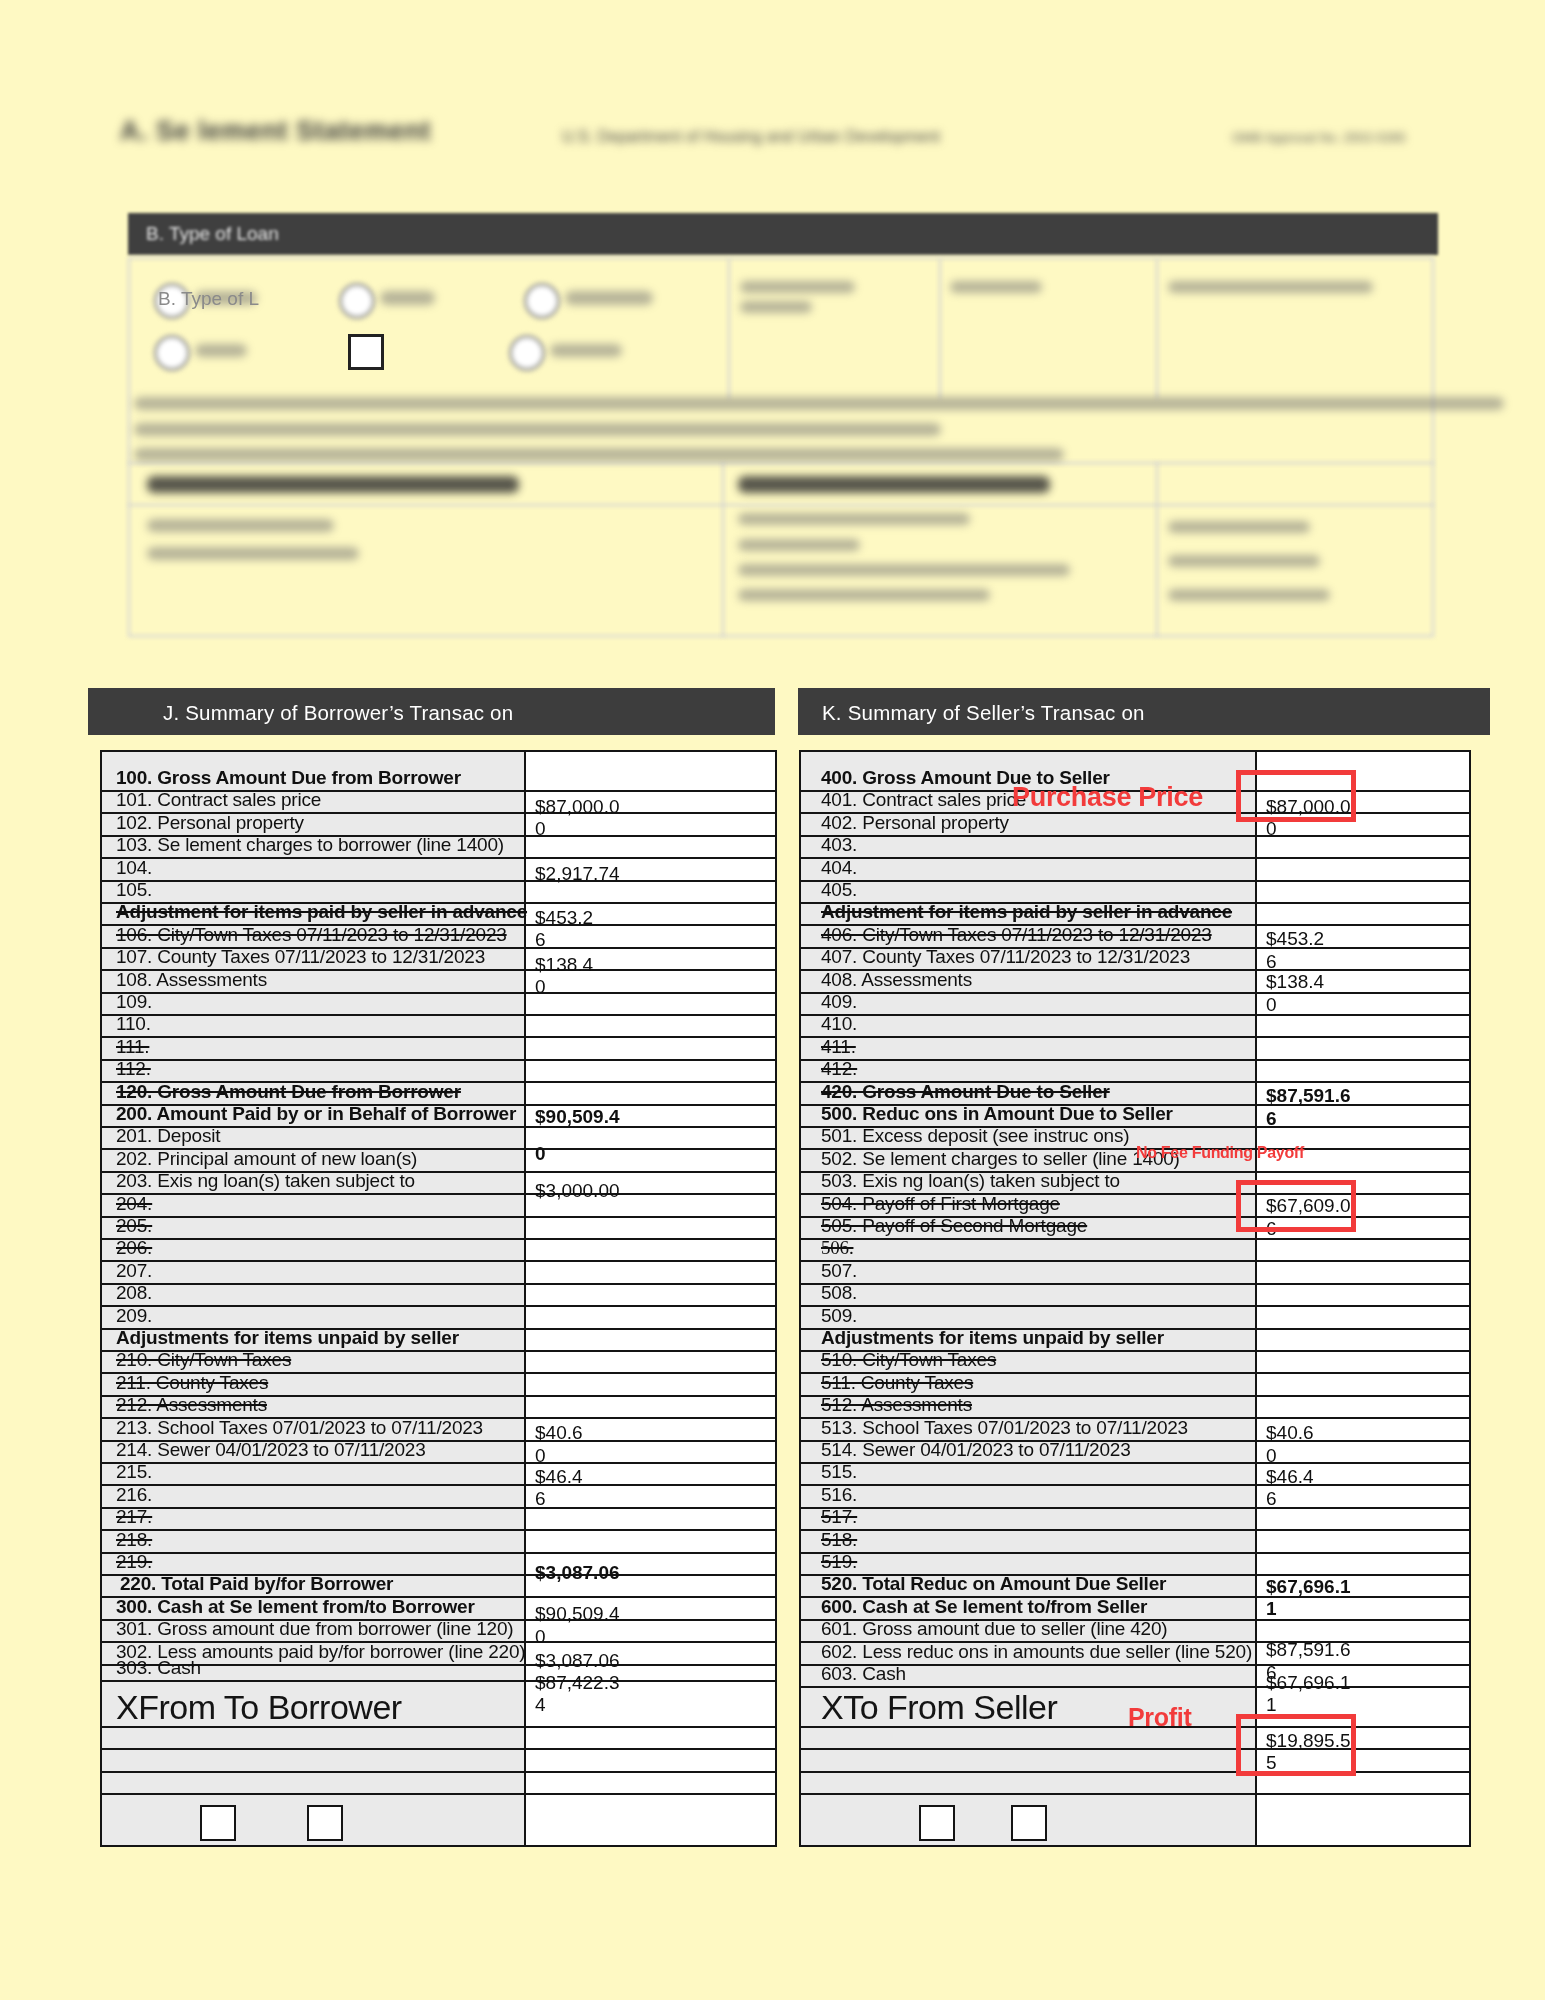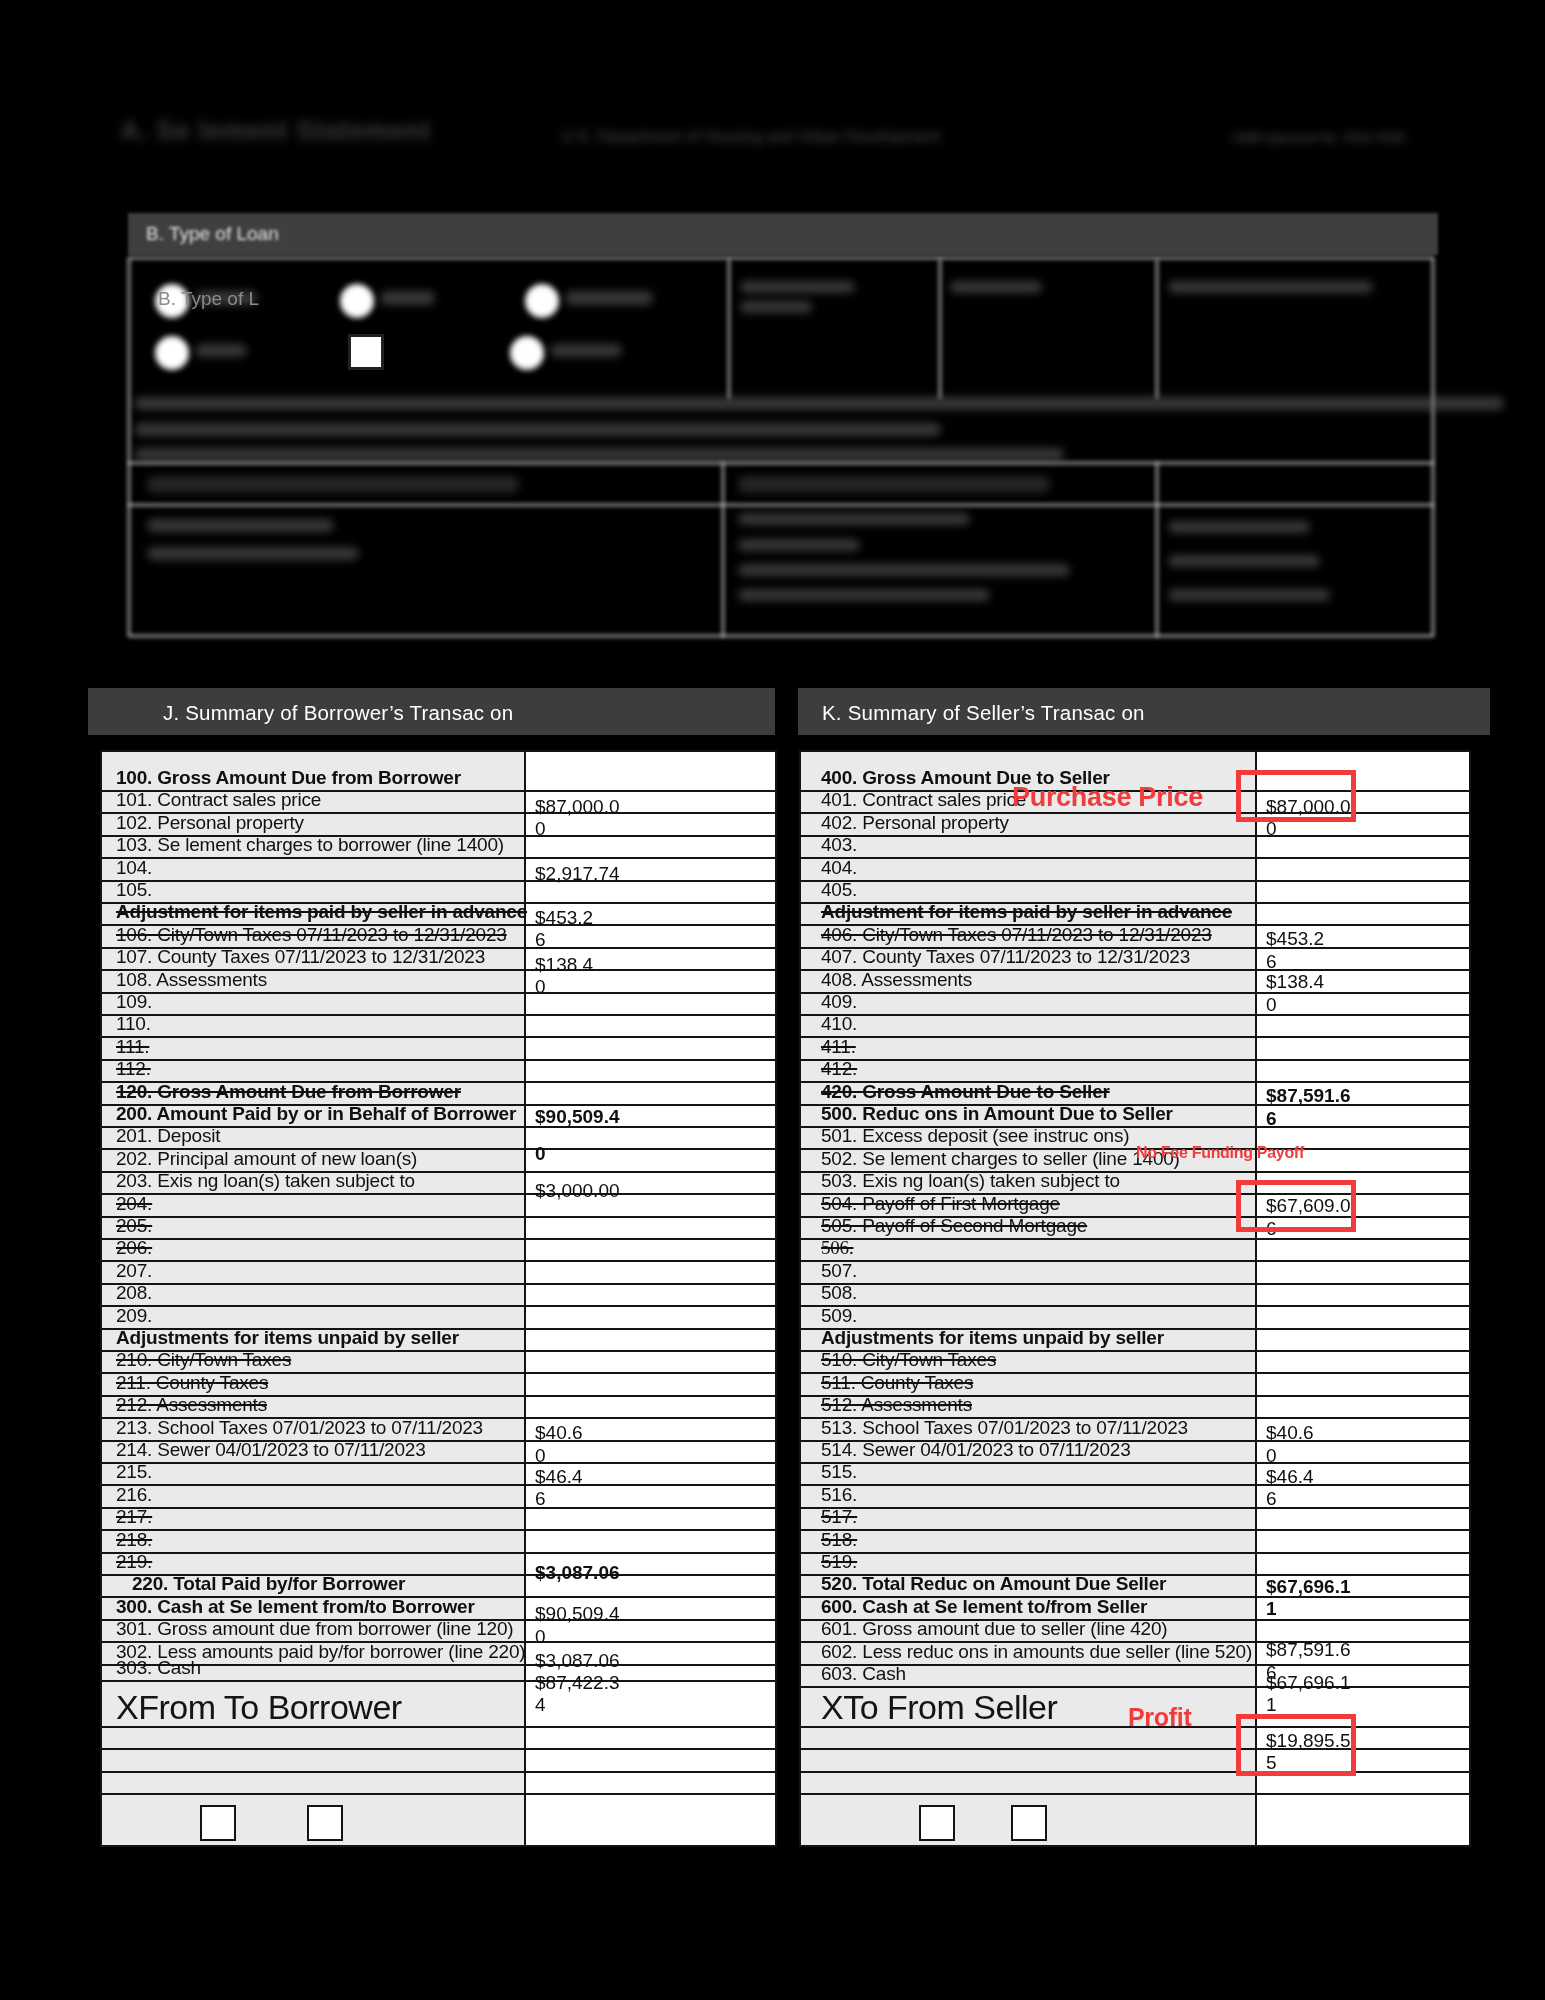--- a/index.html
+++ b/index.html
@@ -1,17 +1,17 @@
 <!DOCTYPE html>
 <html><head>
 <meta charset="utf-8">
 <style>
   html,body{margin:0;padding:0;background:#fff;}
   body{font-family:"Liberation Sans","DejaVu Sans",sans-serif;}
-  .page{position:relative;width:1545px;height:2000px;background:#000000;overflow:hidden;}
+  .page{position:relative;width:1545px;height:2000px;background:#fef9c3;overflow:hidden;}
   
   .blurred-title{position:absolute;font-size:27px;font-weight:700;color:#3a3a3a;filter:blur(5px);letter-spacing:.5px;white-space:nowrap;}
   .blurred-sub{position:absolute;font-size:16px;color:#4a4a4a;filter:blur(4.5px);white-space:nowrap;}
   .blurred-small{position:absolute;font-size:13px;color:#555;filter:blur(4px);white-space:nowrap;}
   .topbar{position:absolute;background:#3f3f3f;color:#e8e8e8;filter:blur(1.6px);font-size:19px;display:flex;align-items:center;padding-left:18px;box-sizing:border-box;}
   .blur-bar{position:absolute;background:#6f6f6f;opacity:.5;border-radius:7px;filter:blur(4px);}
   .blur-bar.dark{background:#2e2e2e;opacity:.8;}
   .blur-line{position:absolute;background:#d2d2d2;filter:blur(2px);}
   .blur-outline{position:absolute;border:2px solid #d4d4d4;filter:blur(2px);box-sizing:border-box;}
   .circle{position:absolute;width:30px;height:30px;border:3px solid #9a9a9a;border-radius:50%;filter:blur(2.5px);background:#fff;}
@@ -204,21 +204,21 @@
       <div class="trow" style="top: 756.8px; height: 22.4px;">
         <span class="lbl strike" style="left: 14px;">217.</span>
       </div>
       <div class="trow" style="top: 779.2px; height: 22.4px;">
         <span class="lbl strike" style="left: 14px;">218.</span>
       </div>
       <div class="trow" style="top: 801.6px; height: 22.4px;">
         <span class="lbl strike" style="left: 14px;">219.</span>
       </div>
       <div class="trow" style="top: 824px; height: 22.4px;">
-        <span class="lbl b" style="left: 30px; margin-top: 37px;">220. Total Paid by/for Borrower</span>
+        <span class="lbl b" style="left: 18px; margin-top: 37px;">220. Total Paid by/for Borrower</span>
       </div>
       <div class="trow" style="top: 846.4px; height: 22.4px;">
         <span class="lbl b" style="left: 14px;">300. Cash at Se lement from/to Borrower</span>
       </div>
       <div class="trow" style="top: 868.8px; height: 22.4px;">
         <span class="lbl" style="left: 14px;">301. Gross amount due from borrower (line 120)</span>
       </div>
       <div class="trow" style="top: 891.2px; height: 22.4px;">
         <span class="lbl" style="left: 14px;">302. Less amounts paid by/for borrower (line 220)</span>
       </div>

